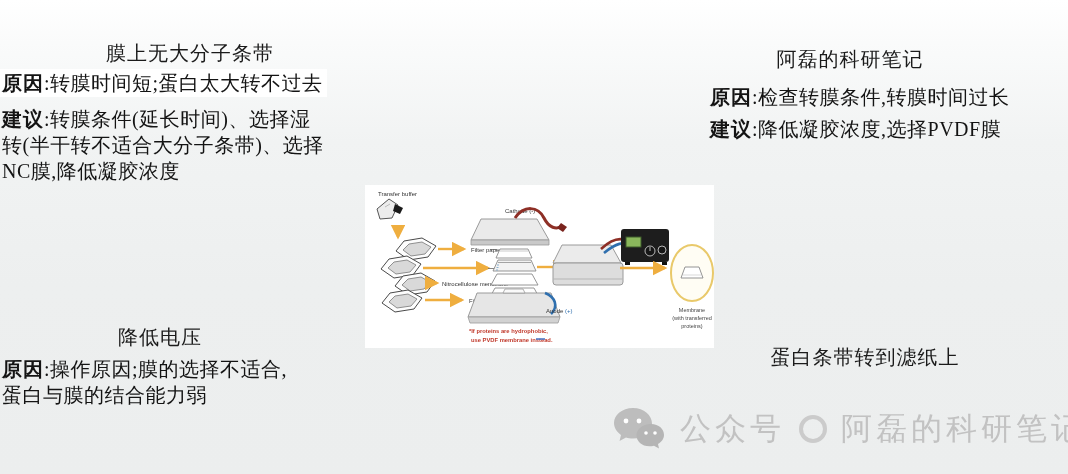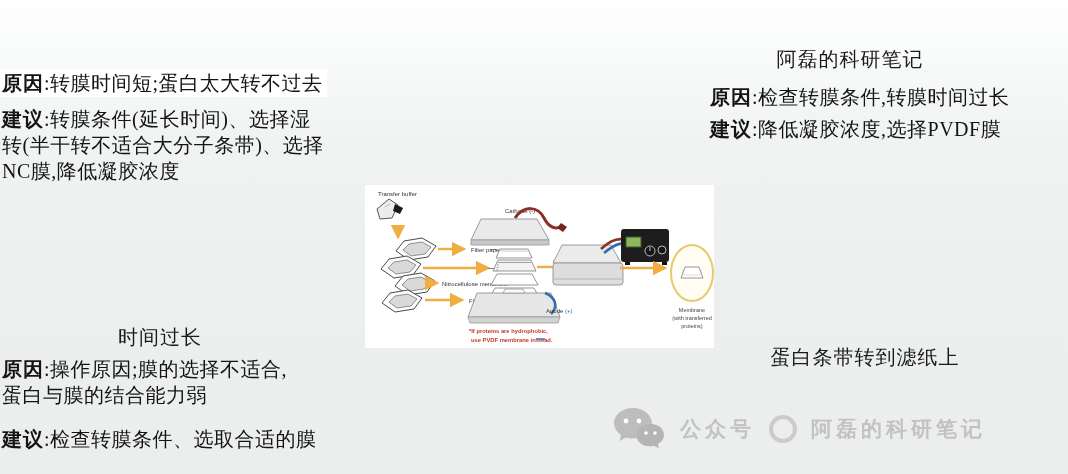--- a/index.html
+++ b/index.html
@@ -32,21 +32,21 @@
   .dlabel{font-family:"Liberation Sans","DejaVu Sans",sans-serif;font-size:6px;fill:#333;}
   .dlabel-sm{font-family:"Liberation Sans","DejaVu Sans",sans-serif;font-size:5.5px;fill:#444;}
   .dnote{font-family:"Liberation Sans","DejaVu Sans",sans-serif;font-size:5.8px;font-weight:bold;fill:#c0392b;}
   
   #watermark{
     position:absolute;left:612px;top:406px;z-index:1;
     display:flex;align-items:center;gap:14px;
     color:#c2c2c2;
     font-family:"Liberation Sans","DejaVu Sans",sans-serif;
   }
-  #watermark .wm-text{font-size:21px;letter-spacing:4px;white-space:nowrap;font-weight:bold;}
+  #watermark .wm-text{font-size:31px;letter-spacing:4px;white-space:nowrap;}
   #watermark .wm-ring{
     width:28px;height:28px;border:4px solid #cbcbcb;border-radius:50%;
     box-sizing:border-box;flex:0 0 auto;
   }
 </style>
 </head>
 <body>
 
 <div id="slide">
 
@@ -57,33 +57,33 @@
       <circle cx="27" cy="15" r="2.4" fill="#fff"></circle>
       <path d="M39 18 c8 0 13 5 13 11 0 4-2.5 7-6 9 l1 4.5-5-2.8 c-1.5.4-3 .6-4.5.6-8 0-13-5-13-11 s6-11.3 14.5-11.3 Z" fill="#b5b5b5"></path>
       <circle cx="34" cy="27" r="1.8" fill="#fff"></circle>
       <circle cx="43" cy="27" r="1.8" fill="#fff"></circle>
     </svg>
     <span class="wm-text">公众号</span>
     <span class="wm-ring"></span>
     <span class="wm-text">阿磊的科研笔记</span>
   </div>
 
+  <div class="blk-title" style="left:40px;top:40px;width:300px;">膜上无大分子条带</div>
   <p class="para" style="left:2px;top:106px;width:400px;margin:0;"><b>建议</b><span>:转膜条件(延长时间)、选择湿
 转(半干转不适合大分子条带)、选择
 NC膜,降低凝胶浓度</span></p>
   <p class="para" style="left:0;top:70px;width:360px;margin:0;"><span class="hl"><b>原因</b><span>:转膜时间短;蛋白太大转不过去</span></span></p>
 
   <div class="blk-title" style="left:710px;top:46px;width:280px;">阿磊的科研笔记</div>
   <p class="para" style="left:710px;top:84px;width:360px;margin:0;"><b>原因</b><span>:检查转膜条件,转膜时间过长</span></p>
   <p class="para" style="left:710px;top:116px;width:360px;margin:0;"><b>建议</b><span>:降低凝胶浓度,选择PVDF膜</span></p>
 
-  <div class="blk-title" style="left:0;top:324px;width:320px;">时间过长</div>
+  <div class="blk-title" style="left:0;top:324px;width:320px;">降低电压</div>
   <p class="para" style="left:2px;top:356px;width:370px;margin:0;"><b>原因</b><span>:操作原因;膜的选择不适合,
 蛋白与膜的结合能力弱</span></p>
-  <p class="para" style="left:2px;top:426px;width:380px;margin:0;"><b>建议</b><span>:检查转膜条件、选取合适的膜</span></p>
 
   <div class="blk-title" style="left:710px;top:322px;width:310px;margin-top:22px;">蛋白条带转到滤纸上</div>
 
   <div id="diagram">
     <svg width="349" height="163" viewBox="0 0 349 163">
       <defs>
         <marker id="ah" markerWidth="7" markerHeight="7" refX="5" refY="3" orient="auto">
           <path d="M0,0 L6,3 L0,6 Z" fill="#efae3f"></path>
         </marker>
       </defs>

